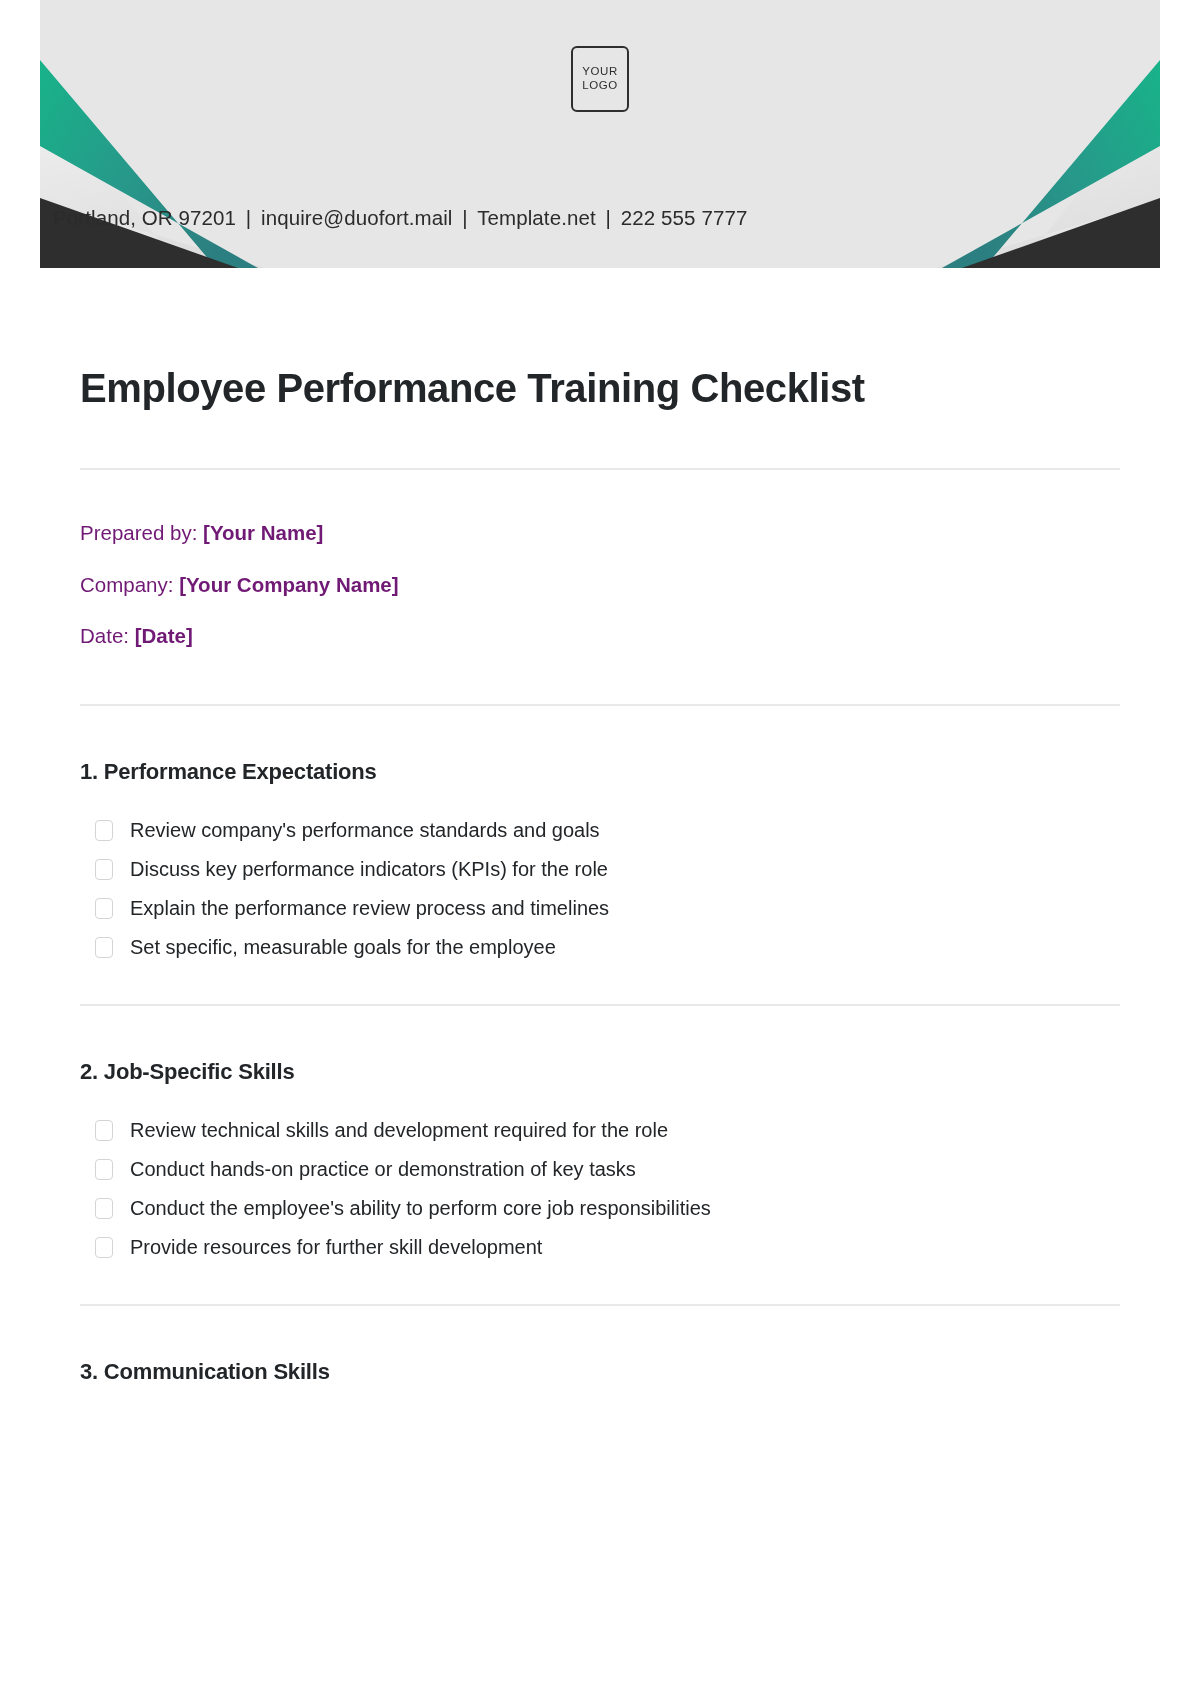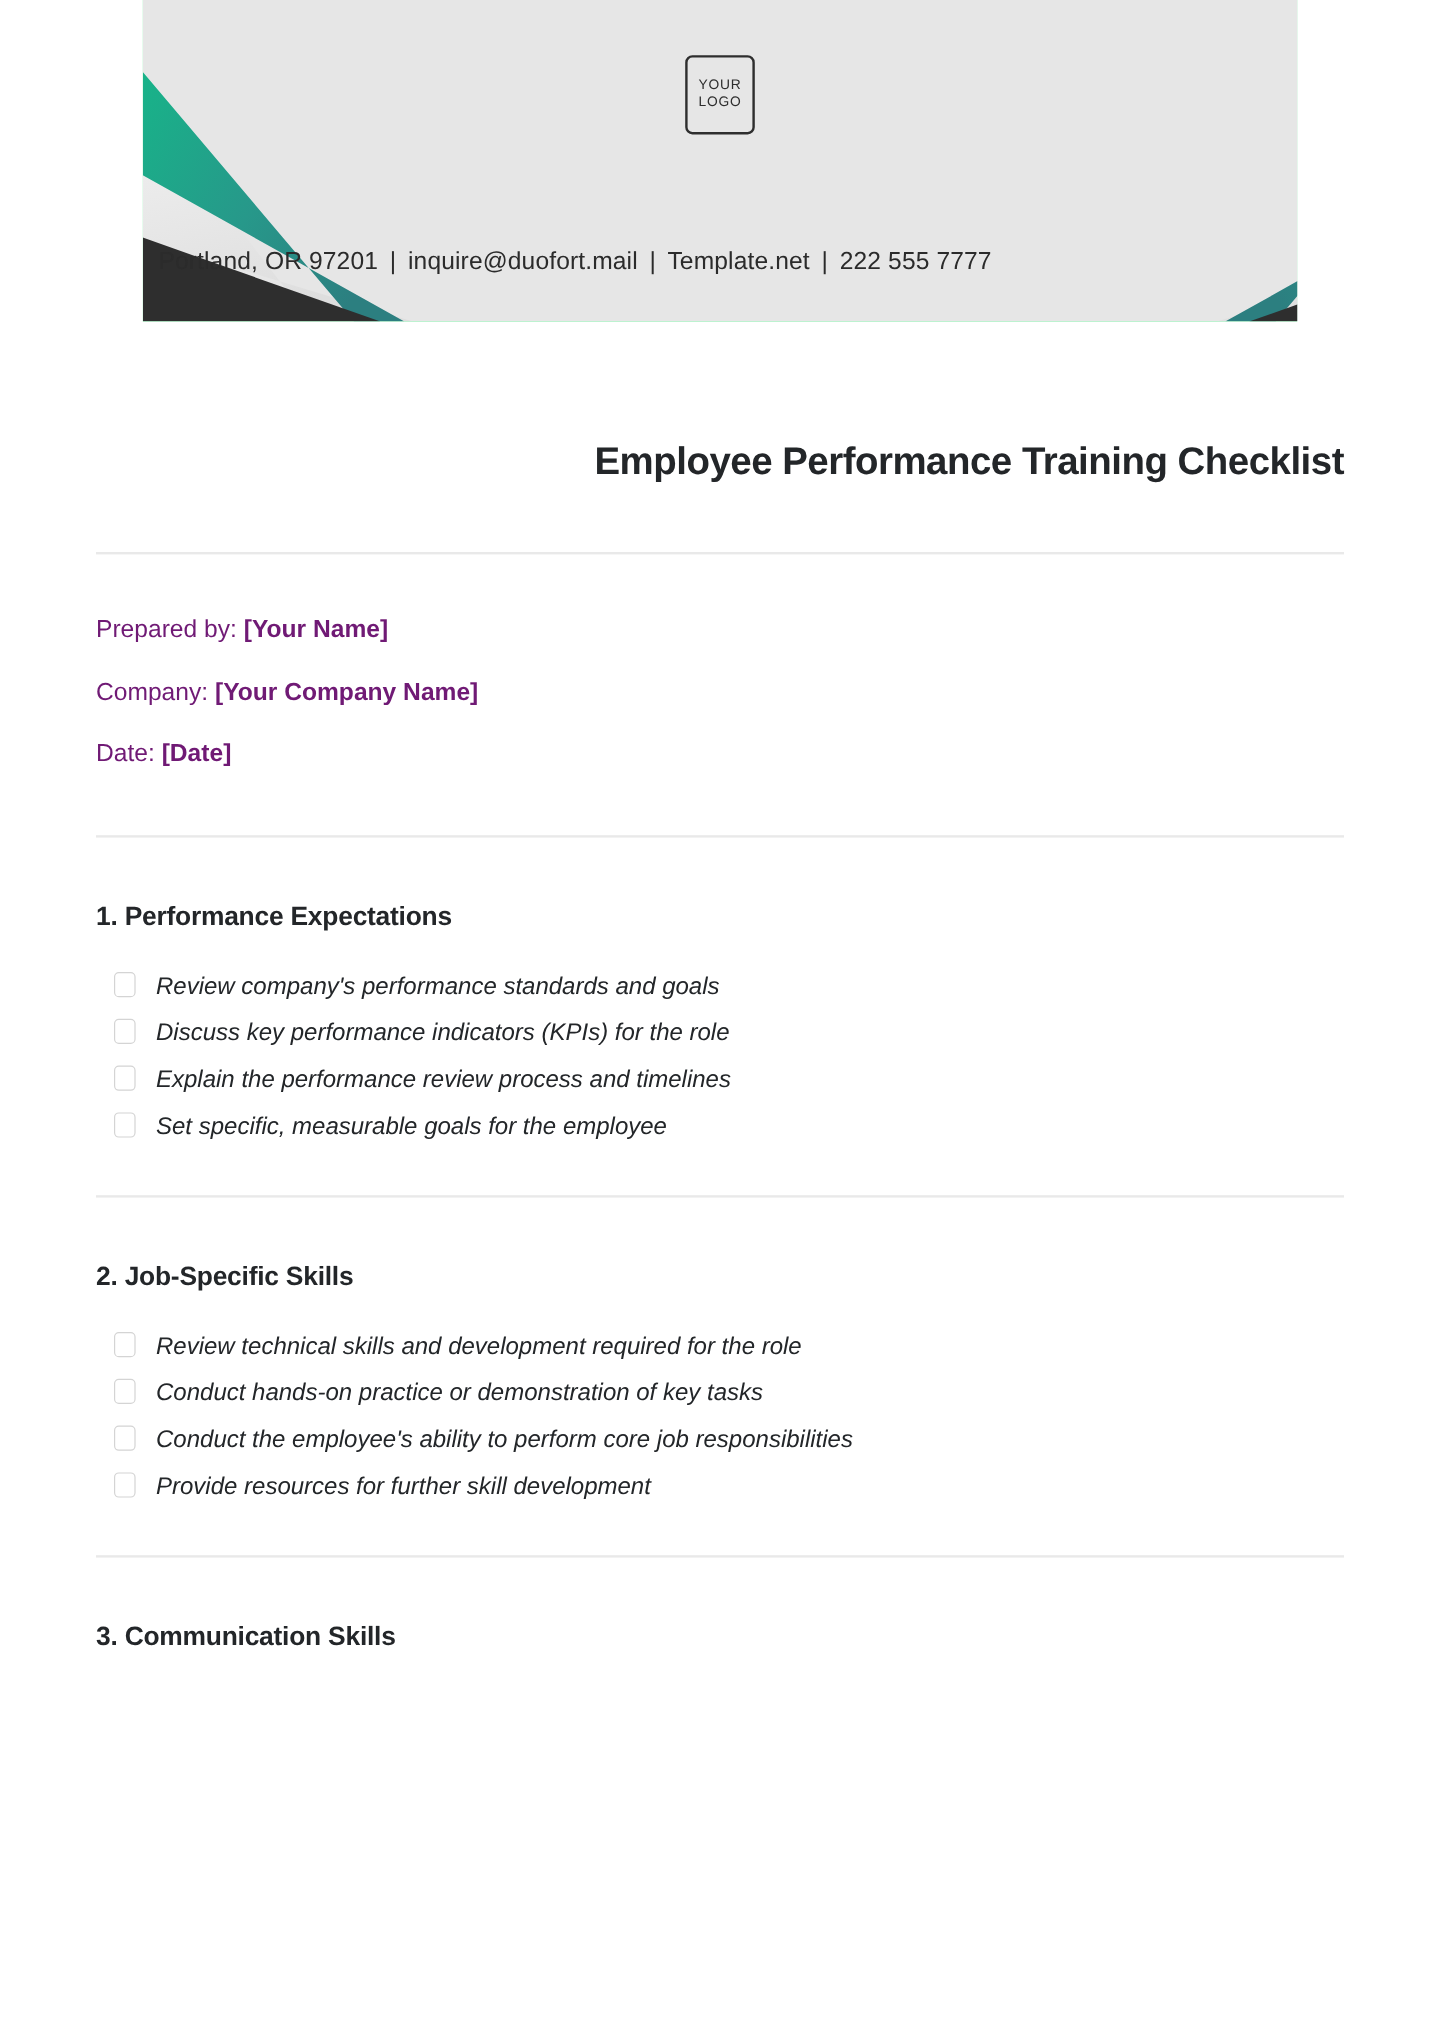--- a/index.html
+++ b/index.html
@@ -19,24 +19,24 @@
   .page {
     position: relative;
     width: 1200px;
     height: 1696px;
     background: #ffffff;
   }
 
   
   .header-band {
     position: relative;
-    width: 962px;
+    width: 1120px;
     height: 268px;
     margin: 0 auto;
-    background: #86efac;
+    background: #c4b5fd;
     overflow: hidden;
   }
 
   .header-deco {
     position: absolute;
     inset: 0;
     width: 1120px;
     height: 268px;
     display: block;
   }
@@ -83,23 +83,23 @@
   .contact-sep { padding: 0 4px; }
 
   
   .content {
     width: 1120px;
     margin: 0 auto;
     padding: 0 40px;
   }
 
   .doc-title {
-    text-align: right;
+    text-align: left;
     font-family: "Liberation Sans", sans-serif;
-    font-size: 32px;
+    font-size: 40px;
     font-weight: bold;
     color: #232629;
     letter-spacing: -0.4px;
     margin-top: 98px;
   }
 
   .rule {
     height: 2px;
     background: #e9e9e9;
     border: 0;
@@ -135,24 +135,24 @@
     color: #232629;
     letter-spacing: -0.2px;
     margin-top: 53px;
     margin-bottom: 29px;
   }
 
   .check-list { list-style: none; }
 
   .check-item {
     display: flex;
+    align-items: center;
     gap: 17px;
     padding: 4px 15px;
     margin-bottom: 6px;
-    font-style: italic;
   }
 
   .checkbox {
     flex: 0 0 auto;
     width: 18px;
     height: 21px;
     border: 1.6px solid #d4d4d4;
     border-radius: 4px;
     background: #ffffff;
   }

